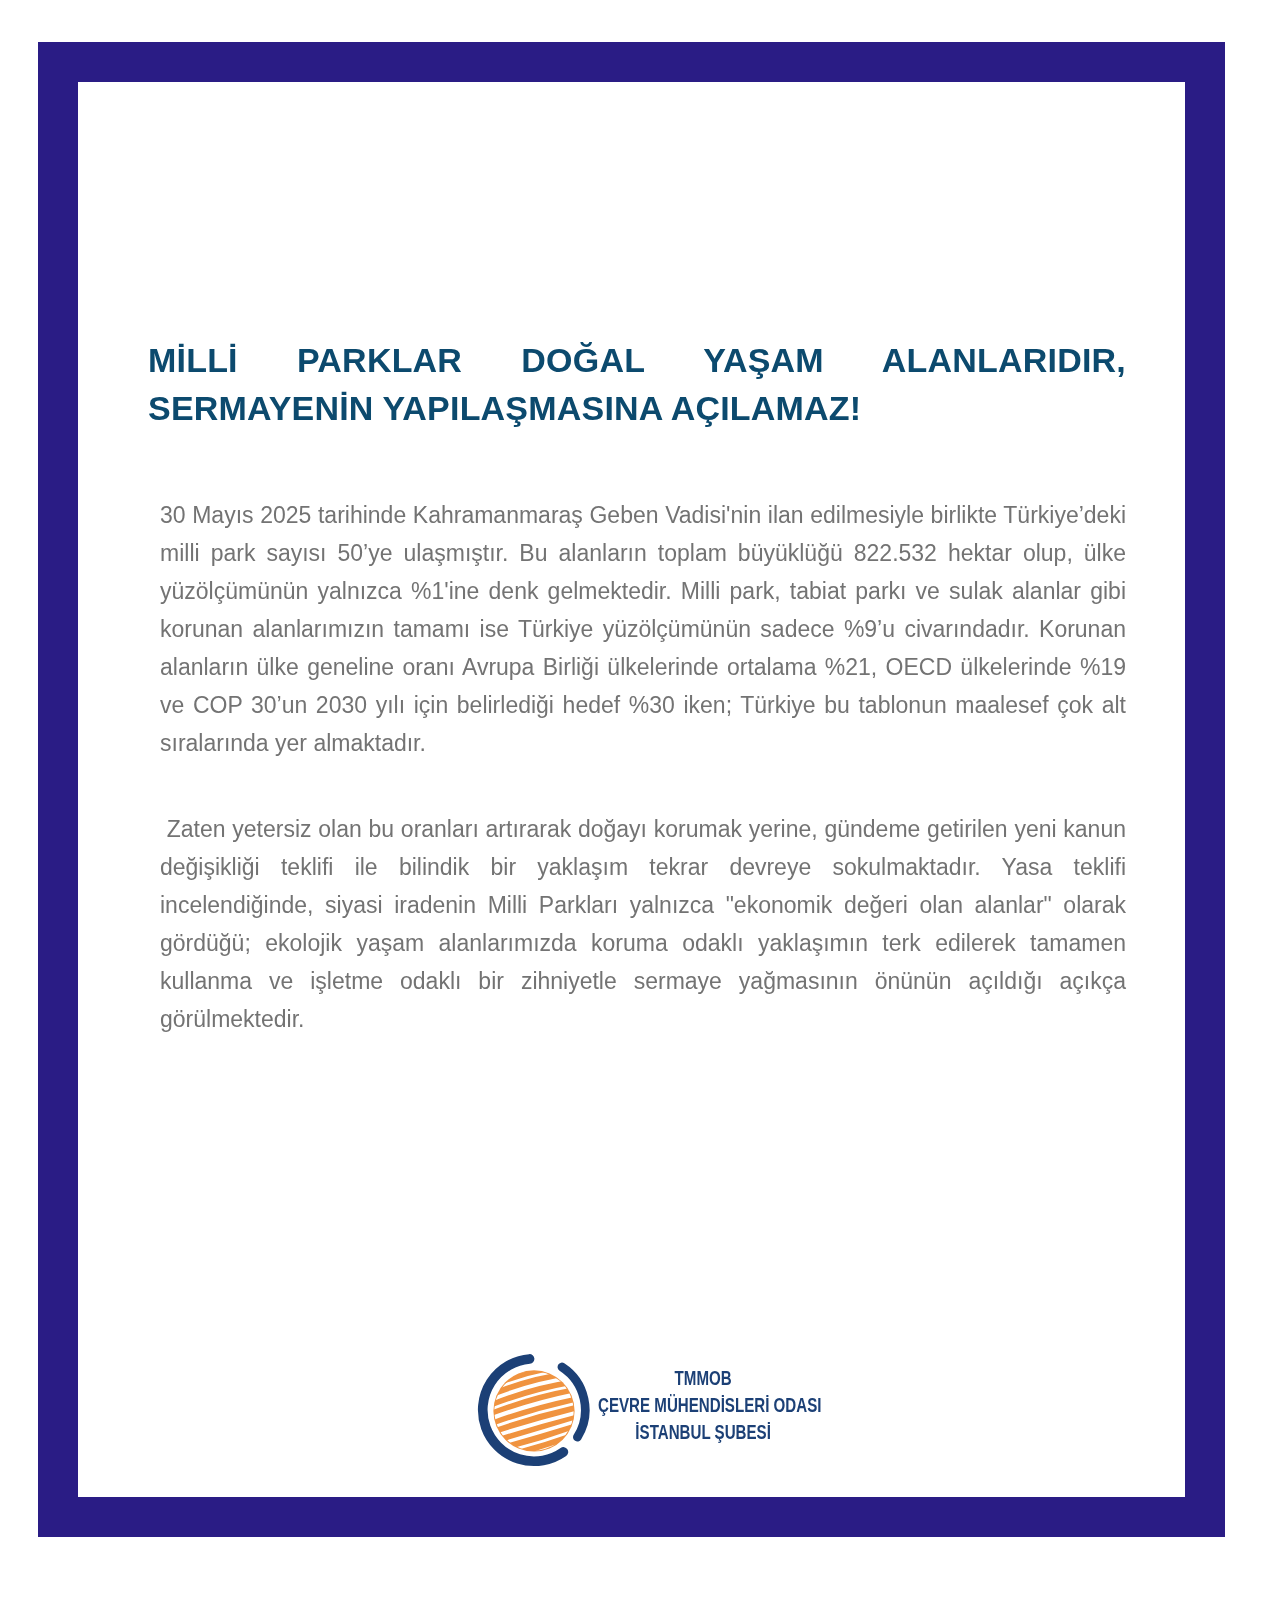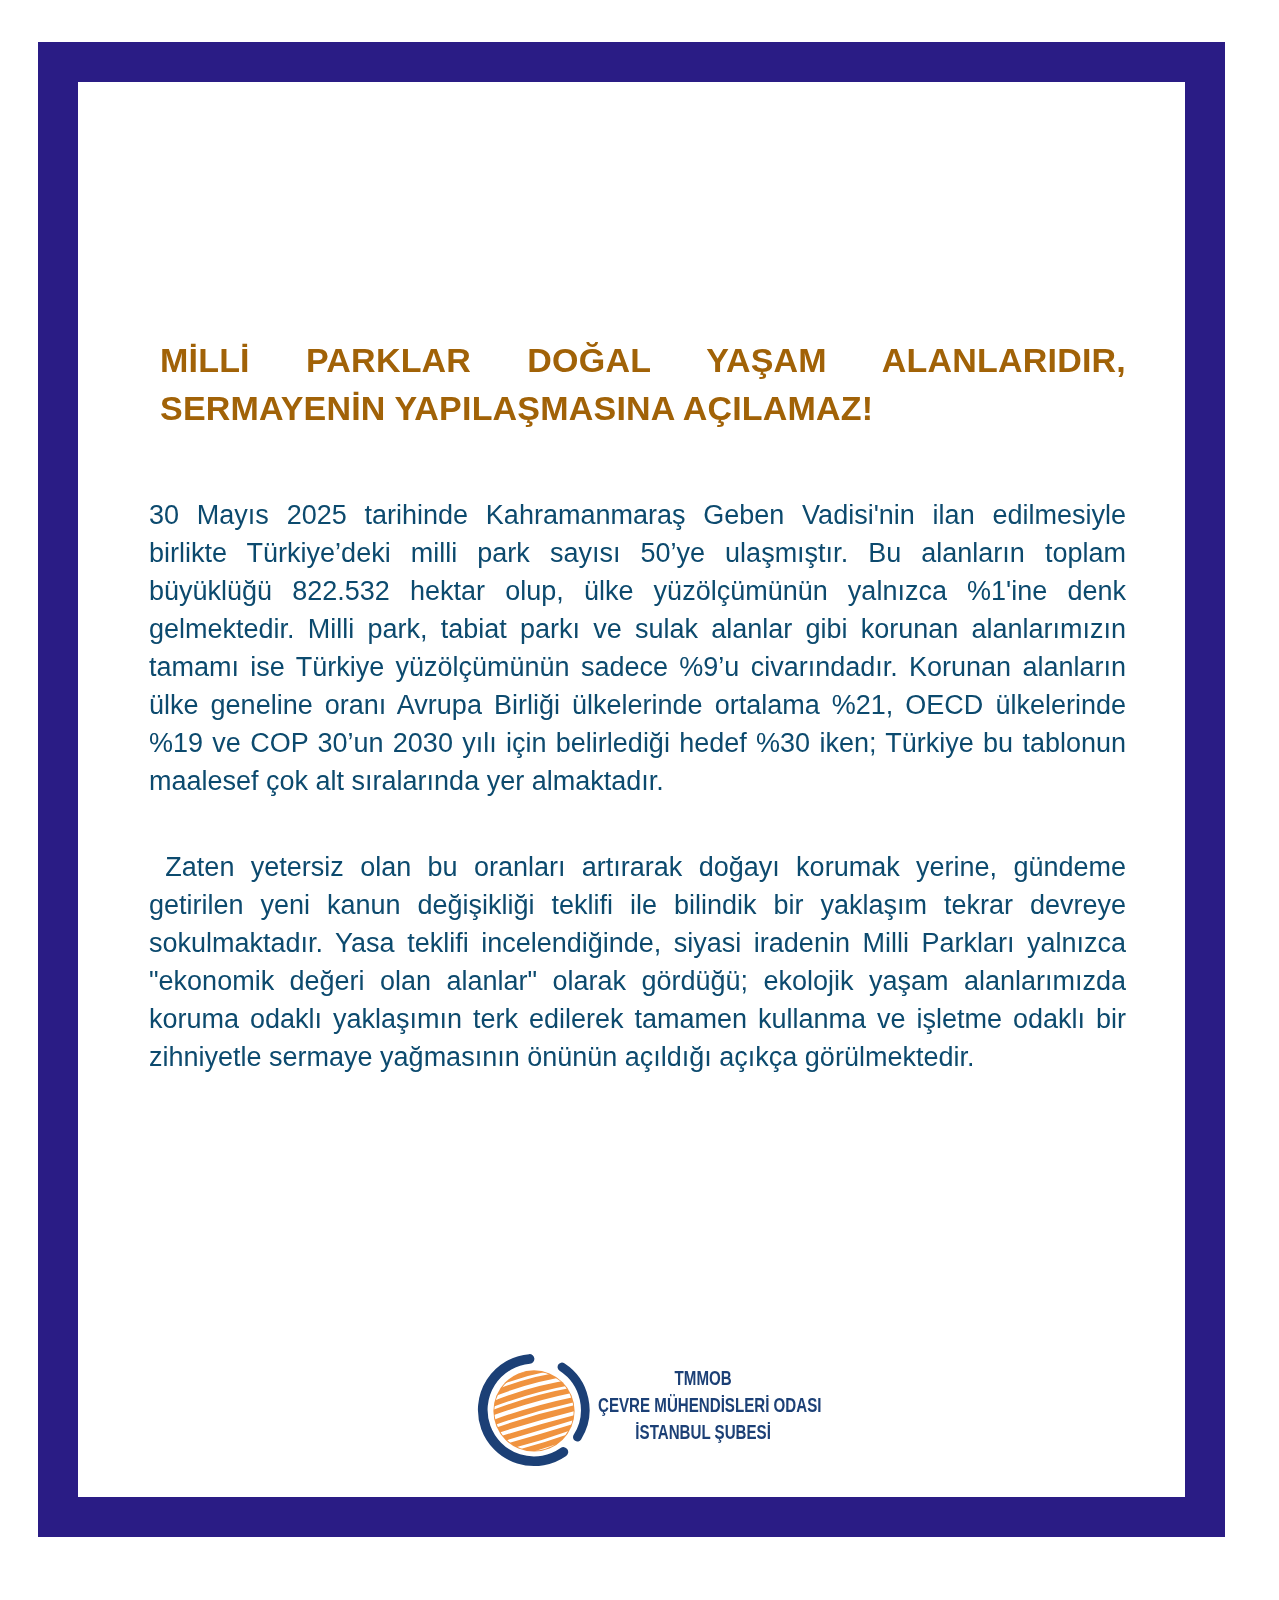--- a/index.html
+++ b/index.html
@@ -26,34 +26,34 @@
     background: #ffffff;
   }
   .content {
     position: absolute;
     left: 148px;
     top: 336px;
     width: 978px;
     color: #1d1d1d;
   }
   .title {
-    margin: 0 0 64px 12px;
+    margin: 0 0 64px 0;
     font-size: 34px;
     font-weight: 700;
     line-height: 48px;
-    color: #a16207;
+    color: #0c4a6e;
     text-align: justify;
     letter-spacing: 0.2px;
   }
   .para {
-    margin: 0 0 48px 1px;
-    font-size: 27px;
+    margin: 0 0 48px 12px;
+    font-size: 23px;
     line-height: 38px;
     text-align: justify;
-    color: #0c4a6e;
+    color: #737373;
   }
   .logo-icon {
     position: absolute;
     left: 476px;
     top: 1352px;
   }
   .logo-text {
     position: absolute;
     left: 598px;
     top: 1364px;

